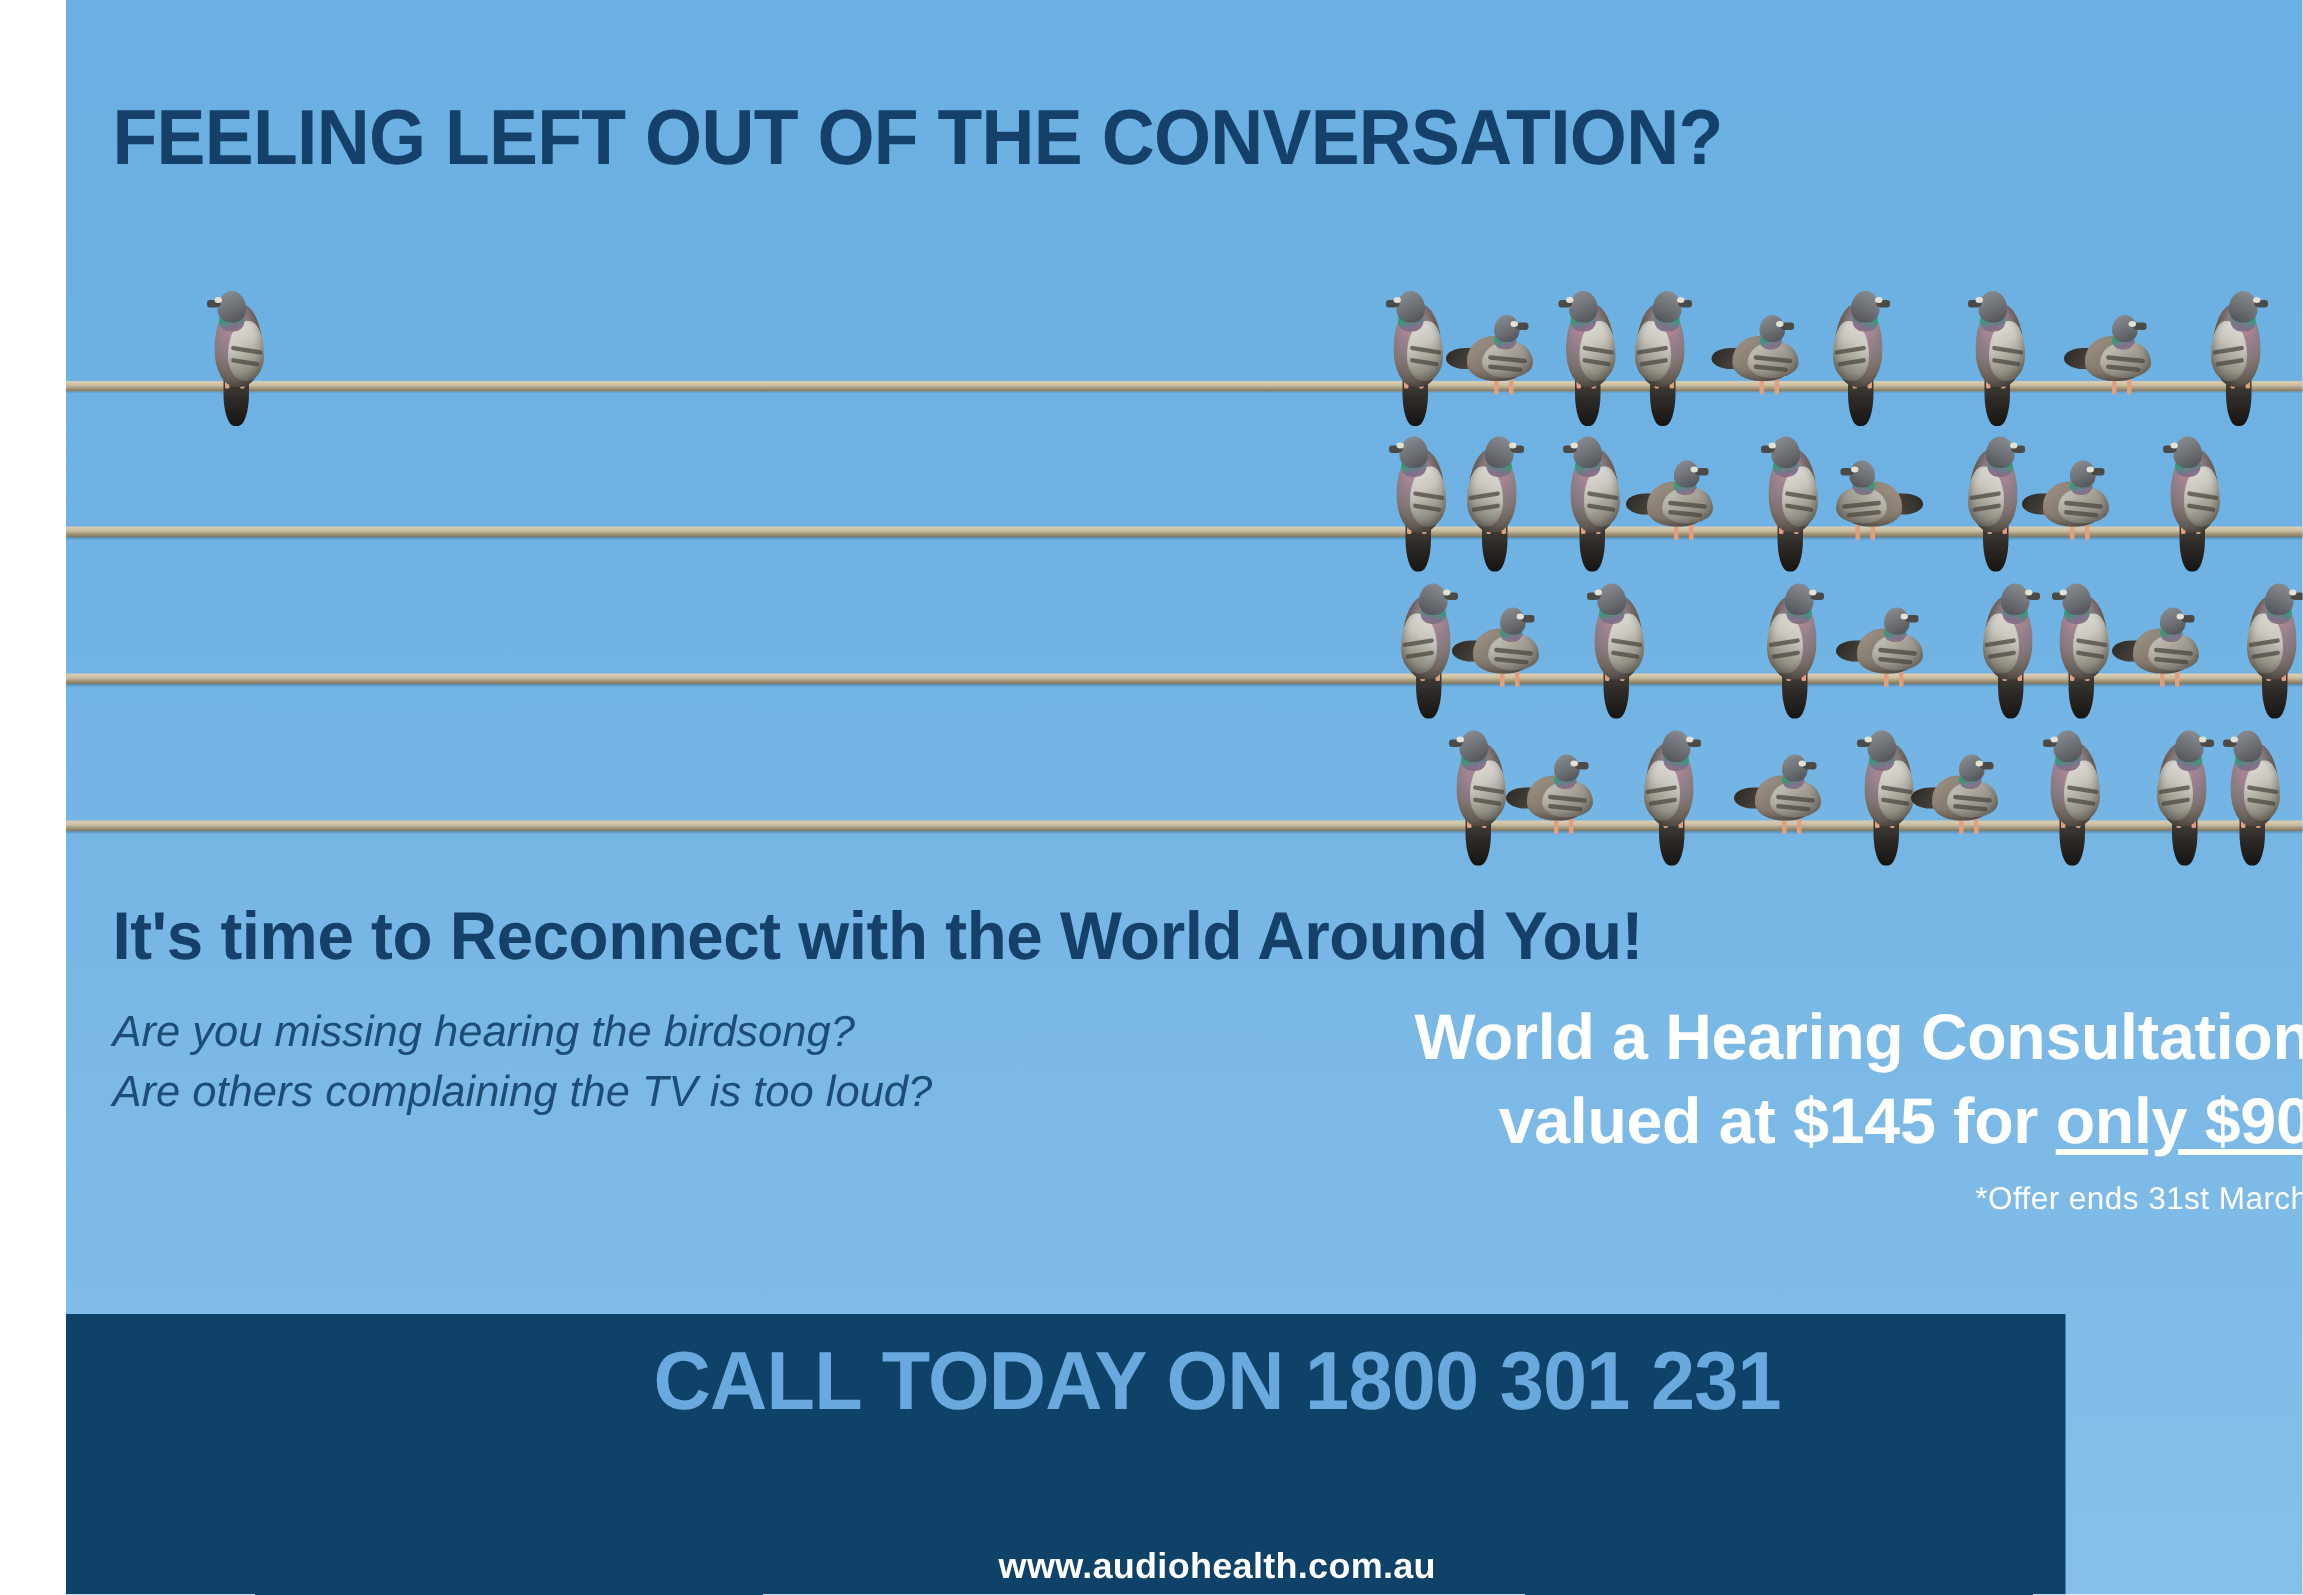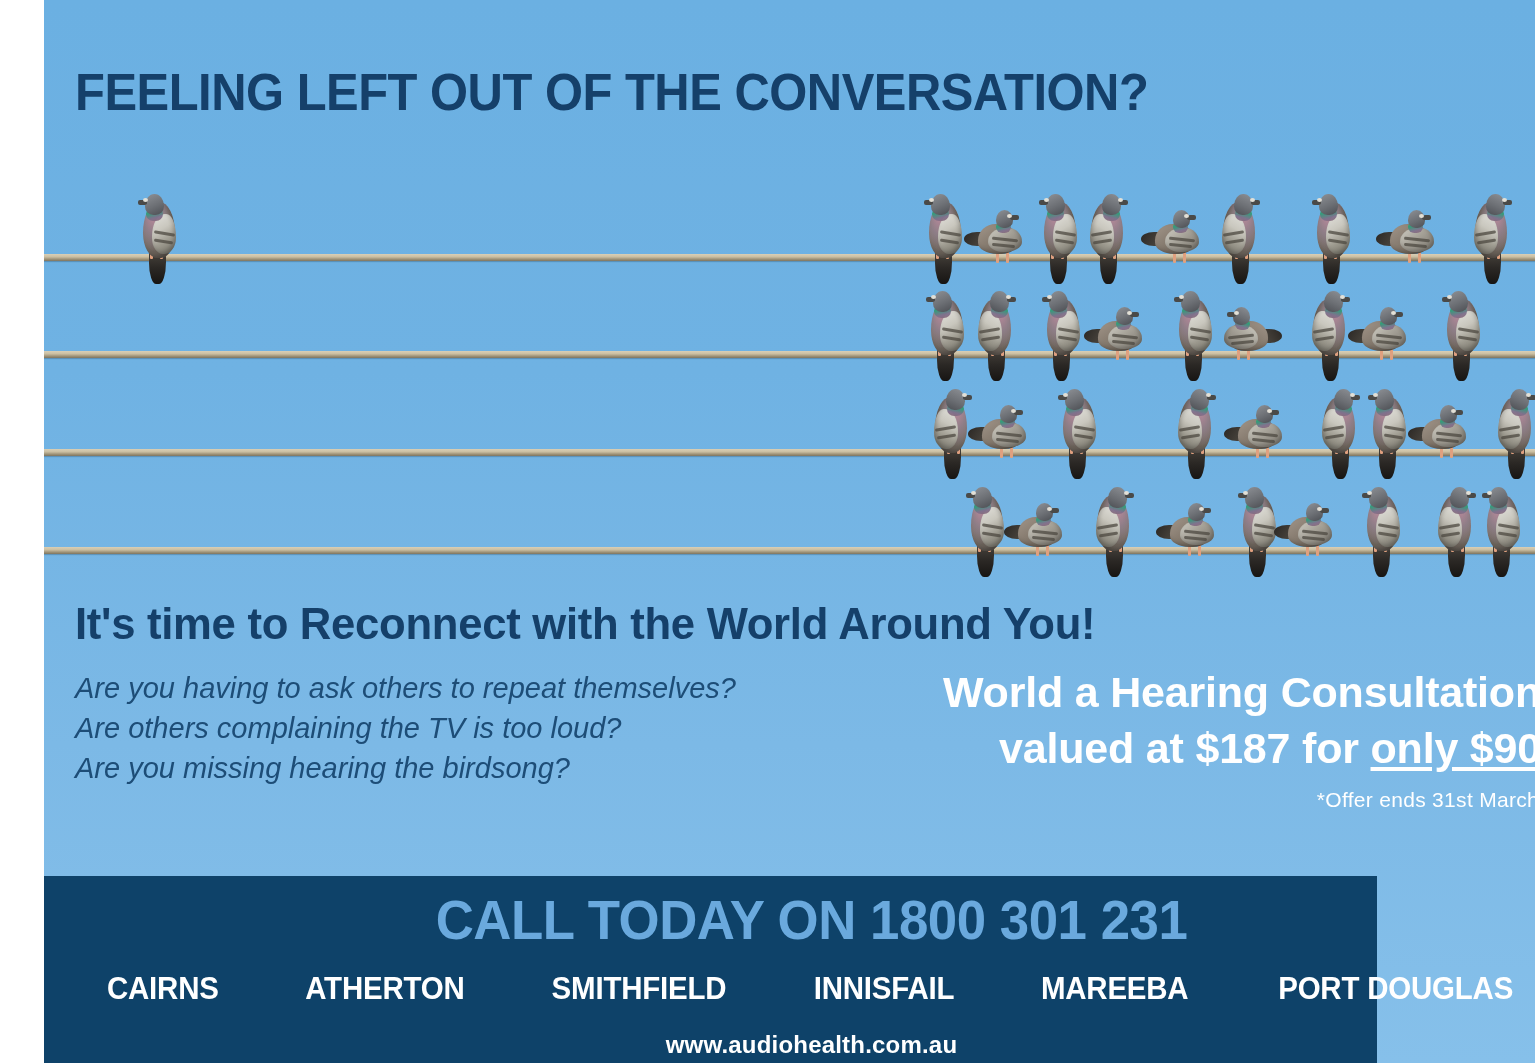--- a/index.html
+++ b/index.html
@@ -865,37 +865,28 @@
         </div>
       </div>
   </div>
 
   <div id="headline">FEELING LEFT OUT OF THE CONVERSATION?</div>
 
 
   <div id="subhead">It's time to Reconnect with the World Around You!</div>
 
   <div id="questions">
-    <div>Are you having to ask others to repeat themselves?</div>
+    <div>Are you missing hearing the birdsong?</div>
     <div>Are others complaining the TV is too loud?</div>
-    <div>Are you missing hearing the birdsong?</div>
   </div>
 
   <div id="offer">
     <div>World a Hearing Consultation</div>
-    <div><span>valued at $187 for </span><u>only $90</u></div>
+    <div><span>valued at $145 for </span><u>only $90</u></div>
   </div>
   <div id="disclaimer">*Offer ends 31st March</div>
 
   <div id="footer">
     <div id="calltoday"><span>CALL TODAY ON </span><span>1800 301 231</span></div>
-    <div id="locations">
-        <div class="loc">CAIRNS</div>
-        <div class="loc">ATHERTON</div>
-        <div class="loc">SMITHFIELD</div>
-        <div class="loc">INNISFAIL</div>
-        <div class="loc">MAREEBA</div>
-        <div class="loc">PORT DOUGLAS</div>
-      </div>
     <div id="website">www.audiohealth.com.au</div>
   </div>
 
 </div>
 
 </body></html>

